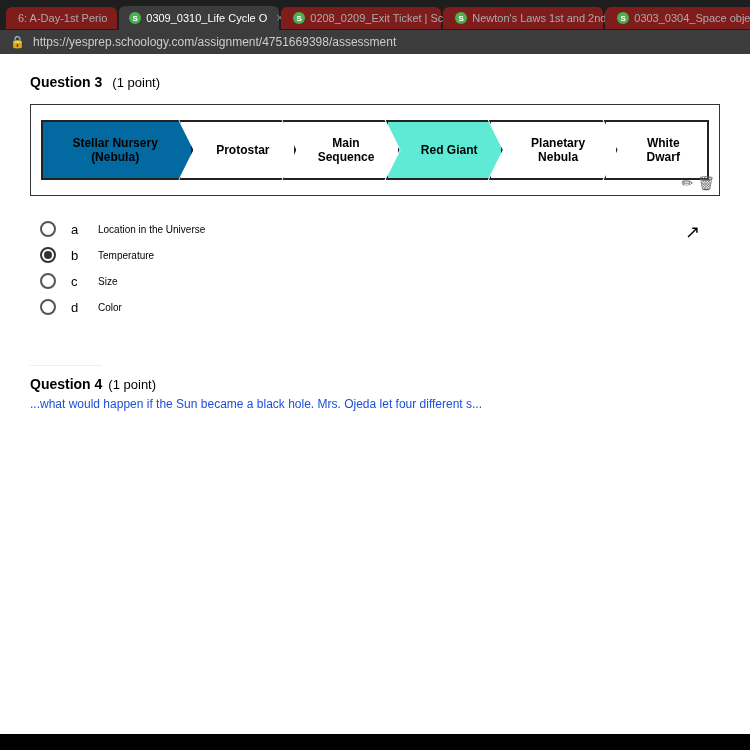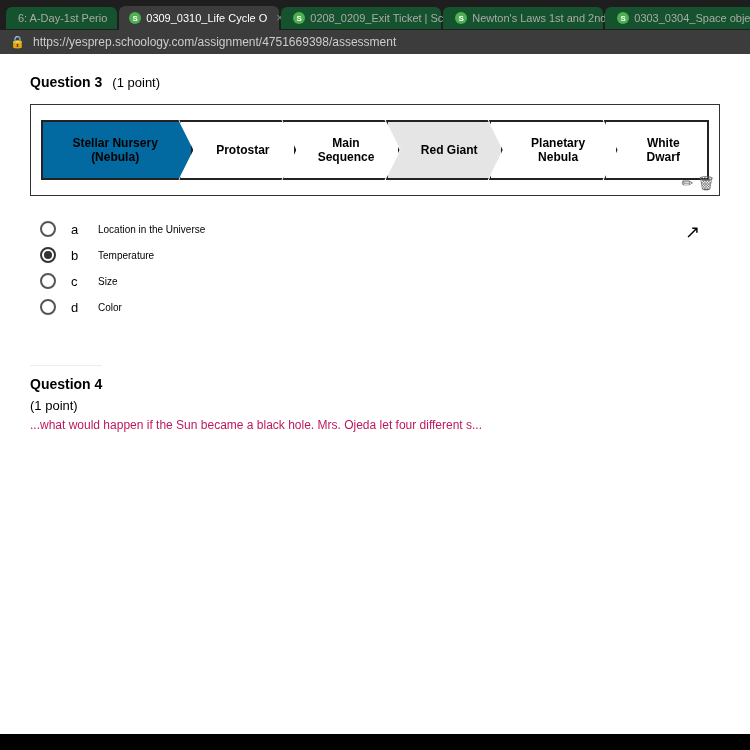--- a/index.html
+++ b/index.html
@@ -33,21 +33,21 @@
       padding: 5px 10px;
       border-radius: 6px 6px 0 0;
       font-size: 11px;
       white-space: nowrap;
       cursor: pointer;
       gap: 5px;
       max-width: 160px;
     }
 
     .tab.inactive {
-      background: #14532d;
+      background: #7f1d1d;
       color: #aaa;
       padding-left: 12px;
     }
 
     .tab.active {
       background: #3c3c3c;
       color: #fff;
     }
 
     .tab-icon {
@@ -237,21 +237,21 @@
       font-size: 14px;
       font-weight: bold;
       color: #000;
       margin-top: 20px;
       padding-top: 10px;
       border-top: 1px solid #eee;
     }
 
     .question4-text {
       font-size: 12px;
-      color: #be185d;
+      color: #1d4ed8;
       margin-top: 5px;
     }
   </style>
 </head>
 <body>
 
 <div class="browser-chrome">
   <div class="tab-bar">
     <div class="tab inactive">
       <span>6: A-Day-1st Perio</span>
@@ -303,21 +303,21 @@
         </div>
       </div>
 
       <div class="step" style="margin-left:-14px; flex:1;">
         <div class="step-box" style="background:#fff; border:2px solid #222; font-size:12px; font-weight:bold; padding: 8px 12px 8px 22px;">
           <span>Main<br>Sequence</span>
         </div>
       </div>
 
       <div class="step" style="margin-left:-14px; flex:1;">
-        <div class="step-box" style="background:#e5e5e5; border:2px solid #222; font-size:12px; font-weight:bold; padding: 8px 12px 8px 22px;">
+        <div class="step-box" style="background:#5eead4; border:2px solid #222; font-size:12px; font-weight:bold; padding: 8px 12px 8px 22px;">
           <span>Red Giant</span>
         </div>
       </div>
 
       <div class="step" style="margin-left:-14px; flex:1.1;">
         <div class="step-box" style="background:#fff; border:2px solid #222; font-size:12px; font-weight:bold; padding: 8px 12px 8px 22px;">
           <span>Planetary<br>Nebula</span>
         </div>
       </div>
 
@@ -359,20 +359,20 @@
     <div class="answer-choice">
       <div class="radio-outer"></div>
       <span class="choice-letter">d</span>
       <span class="choice-text">Color</span>
     </div>
 
     <span class="cursor-arrow" style="top:0;">↗</span>
   </div>
 
   <div style="margin-top:30px;">
-    <div style="display:flex; gap:6px; align-items:baseline;flex-direction:column;">
+    <div style="display:flex; gap:6px; align-items:baseline;">
       <span class="question4-header">Question 4</span>
       <span style="font-size:13px; color:#000;">(1 point)</span>
     </div>
     <div class="question4-text">...what would happen if the Sun became a black hole. Mrs. Ojeda let four different s...</div>
   </div>
 
 </div>
 
 </body></html>

